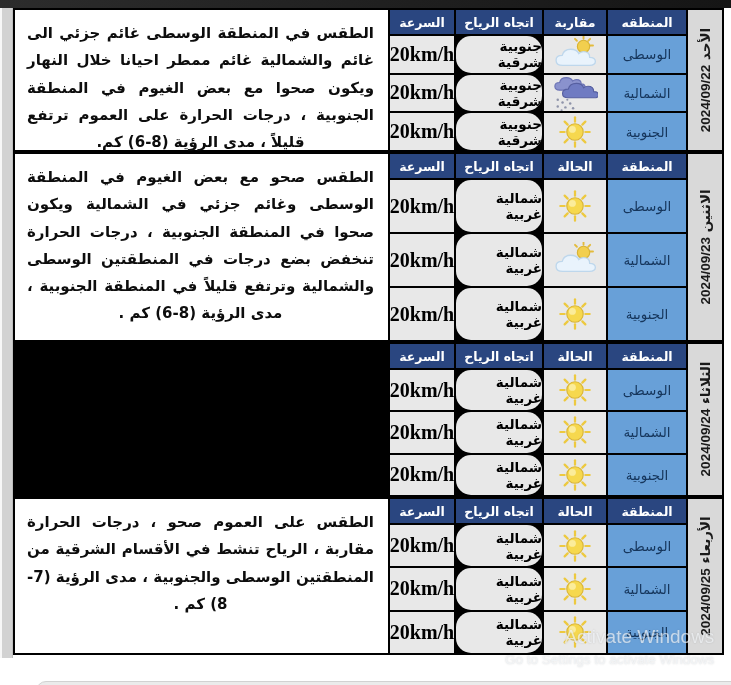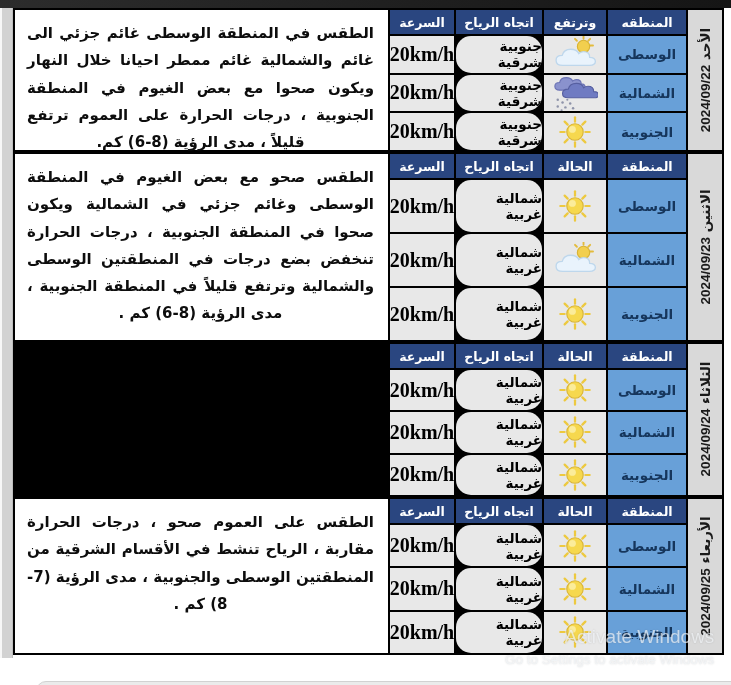--- a/index.html
+++ b/index.html
@@ -17,21 +17,21 @@
   .table-wrap{position:absolute;left:13px;top:8px;width:711px;}
   .sec{
     display:grid;direction:rtl;background:var(--border);
     grid-template-columns:34px 78px 62px 86px 64px 1fr;
     grid-template-rows:24px 1fr 1fr 1fr;
     gap:2px;border:2px solid var(--border);
   }
   .sec.s1{height:144px;} .sec.s2{height:190px;} .sec.s3{height:155px;} .sec.s4{height:158px;}
   .cell{display:flex;align-items:center;justify-content:center;overflow:hidden;}
   .hd{background:var(--header_bg);color:var(--header_fg);font-weight:bold;font-size:12.5px;}
-  .region{background:var(--region_bg);color:var(--region_fg);font-weight:bold;font-size:13.5px;}
+  .region{background:var(--region_bg);color:var(--region_fg);font-weight:normal;font-size:13.5px;}
   .plain{background:var(--cell_bg);color:#000;font-weight:bold;}
   .wind{font-size:13.5px;border-radius:15px;}
   .speed{font-size:20px;direction:ltr;font-family:Liberation Serif, serif;}
   .cond{padding:1px;}
   .datec{background:var(--date_bg);position:relative;grid-area:1/1/5/2;}
   .date-rot{
     position:absolute;top:50%;left:50%;transform:translate(-50%,-50%) rotate(-90deg);
     white-space:nowrap;font-weight:bold;font-size:13.5px;color:#1a1a1a;direction:rtl;
   }
   .date-rot .num{font-family:"Liberation Sans","DejaVu Sans",sans-serif;letter-spacing:.5px;}
@@ -55,21 +55,21 @@
 <div class="top-strip"></div>
 <div class="left-gutter"></div>
 
 <div class="table-wrap">
 
   <div class="sec s1">
     <div class="cell datec">
       <div class="date-rot"><span>الأحد</span>&nbsp;<span class="num">2024/09/22</span></div>
     </div>
     <div class="cell hd" style="grid-area:1/2/2/3">المنطقه</div>
-    <div class="cell hd" style="grid-area:1/3/2/4">وترتفع</div>
+    <div class="cell hd" style="grid-area:1/3/2/4">مقاربة</div>
     <div class="cell hd" style="grid-area:1/4/2/5">اتجاه الرياح</div>
     <div class="cell hd" style="grid-area:1/5/2/6">السرعة</div>
 
     <div class="cell region" style="grid-area:2/2/3/3">الوسطى</div>
     <div class="cell plain cond" style="grid-area:2/3/3/4">
         <span class="icon">
           <svg width="46" height="36" viewBox="0 0 48 38">
             <g stroke="#e3bb3c" stroke-width="2" stroke-linecap="round">
               <line x1="33" y1="3" x2="33" y2="0.5"></line>
               <line x1="40" y1="10" x2="43" y2="10"></line>

